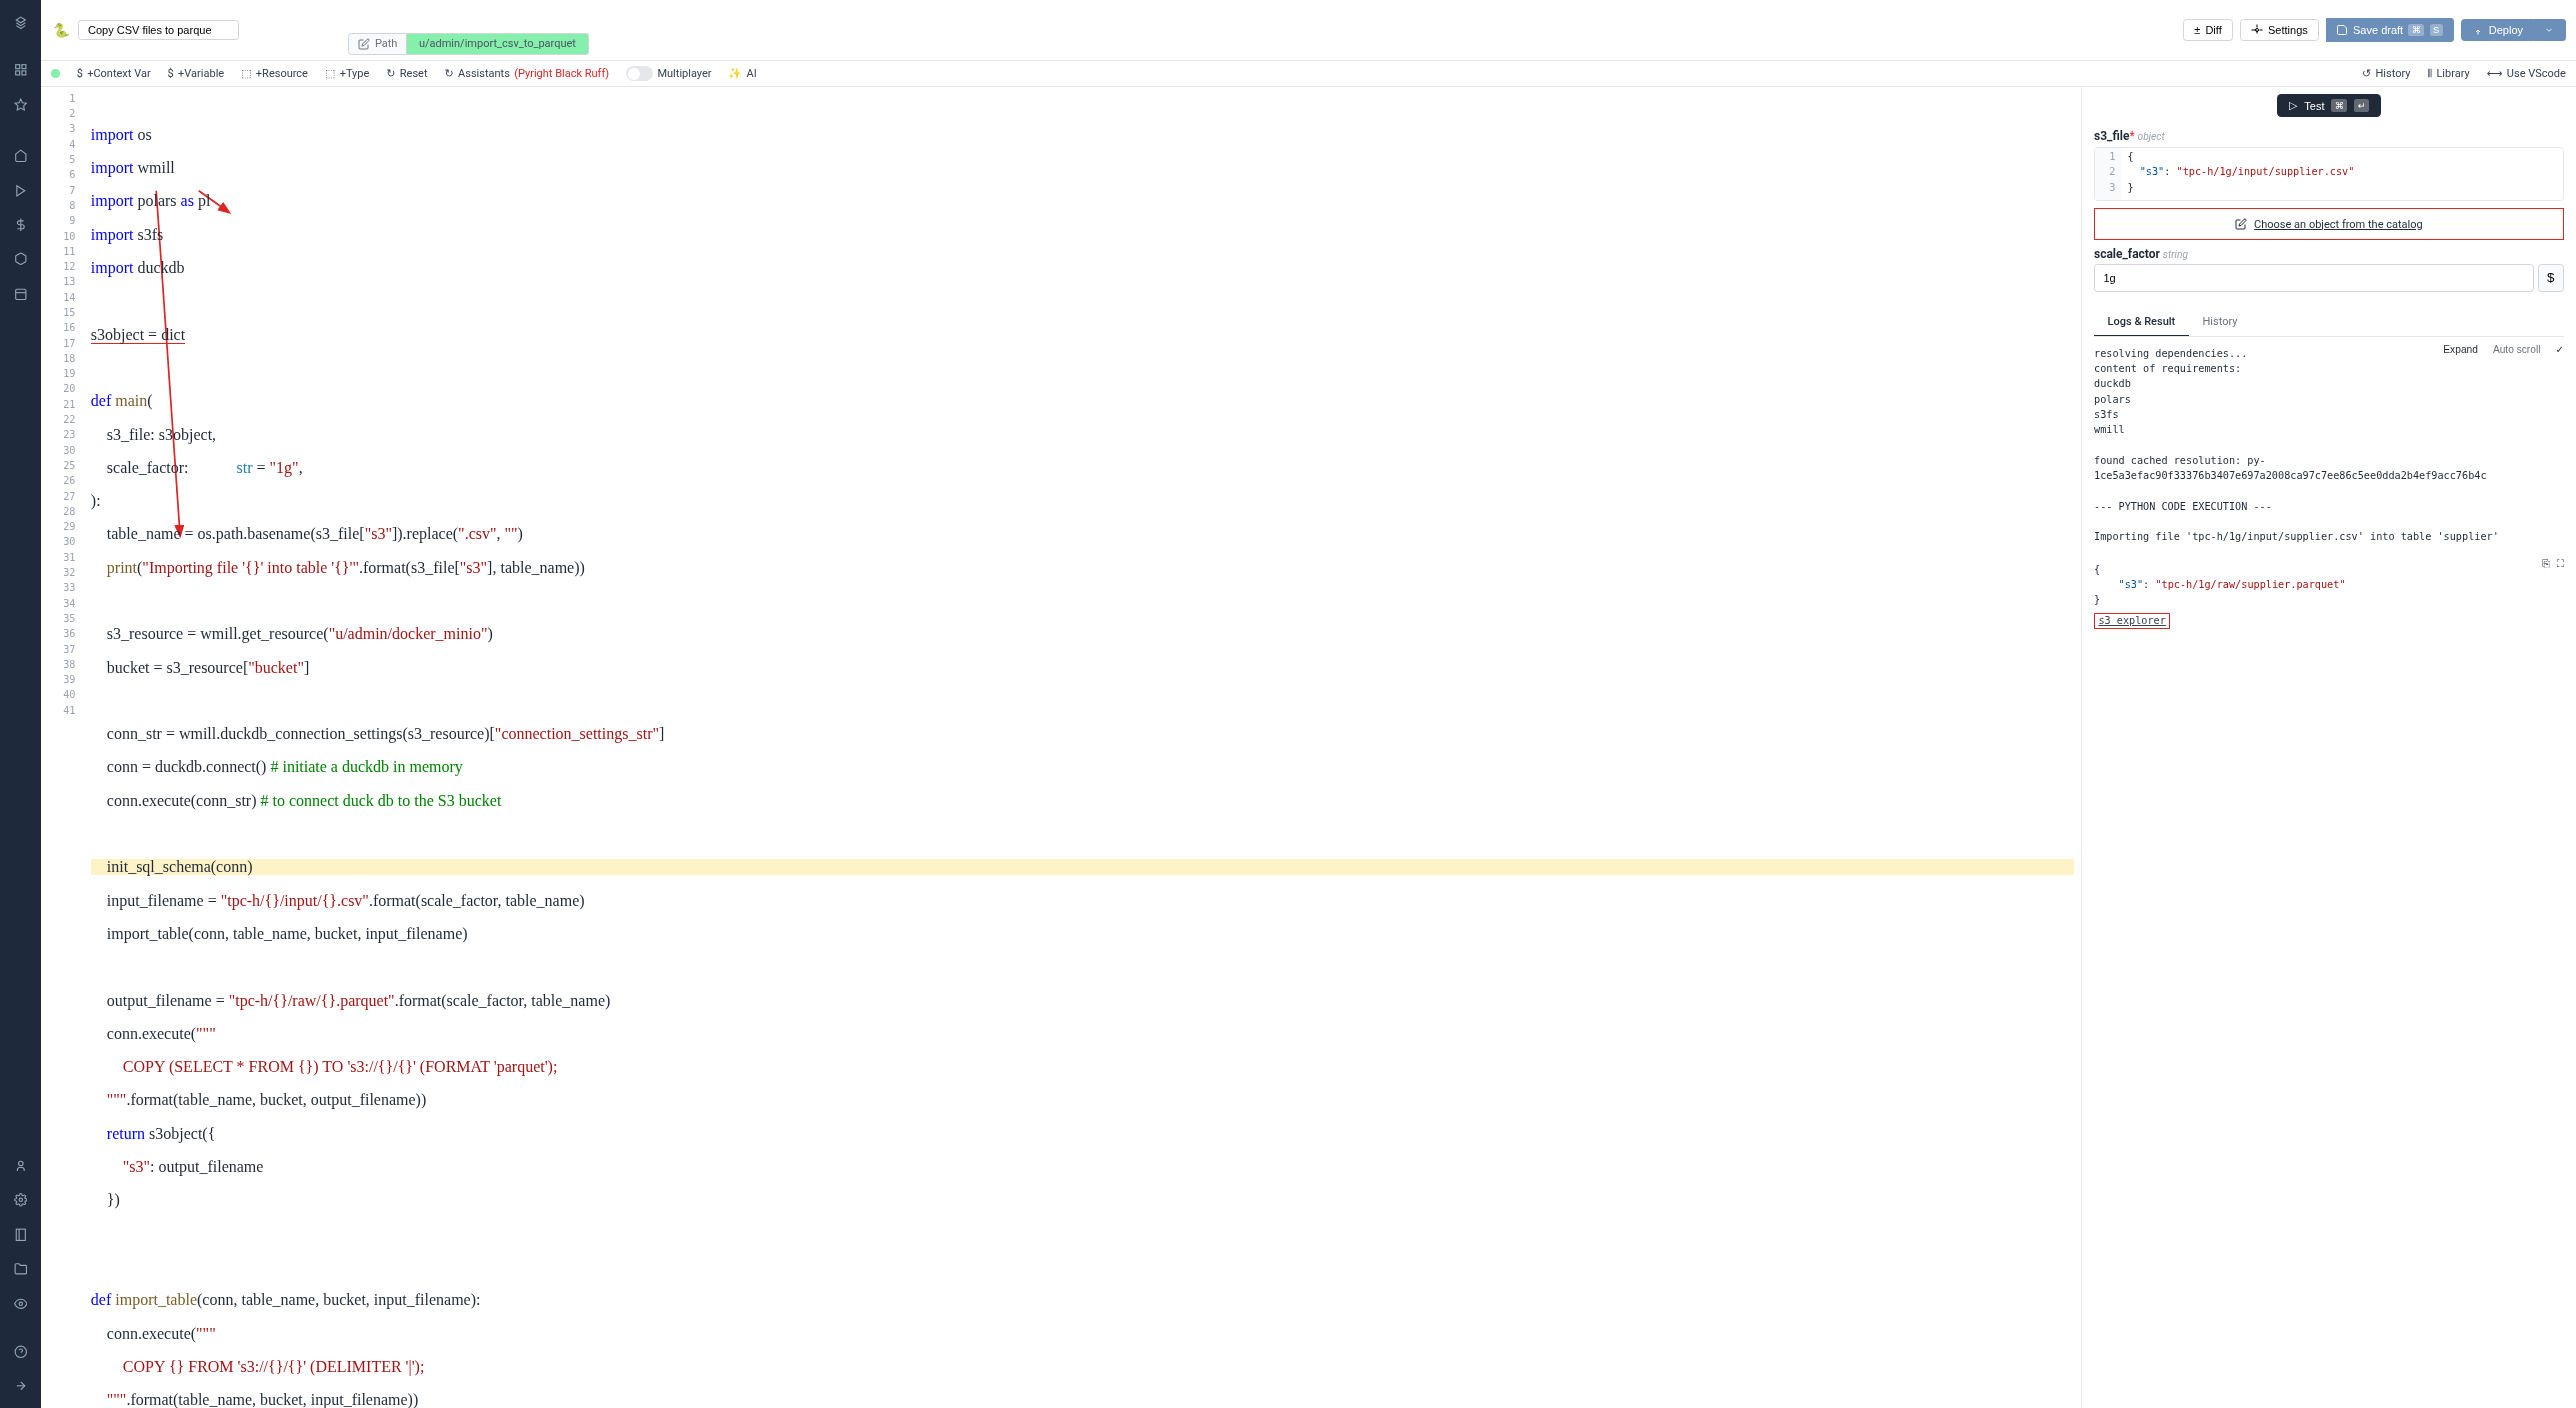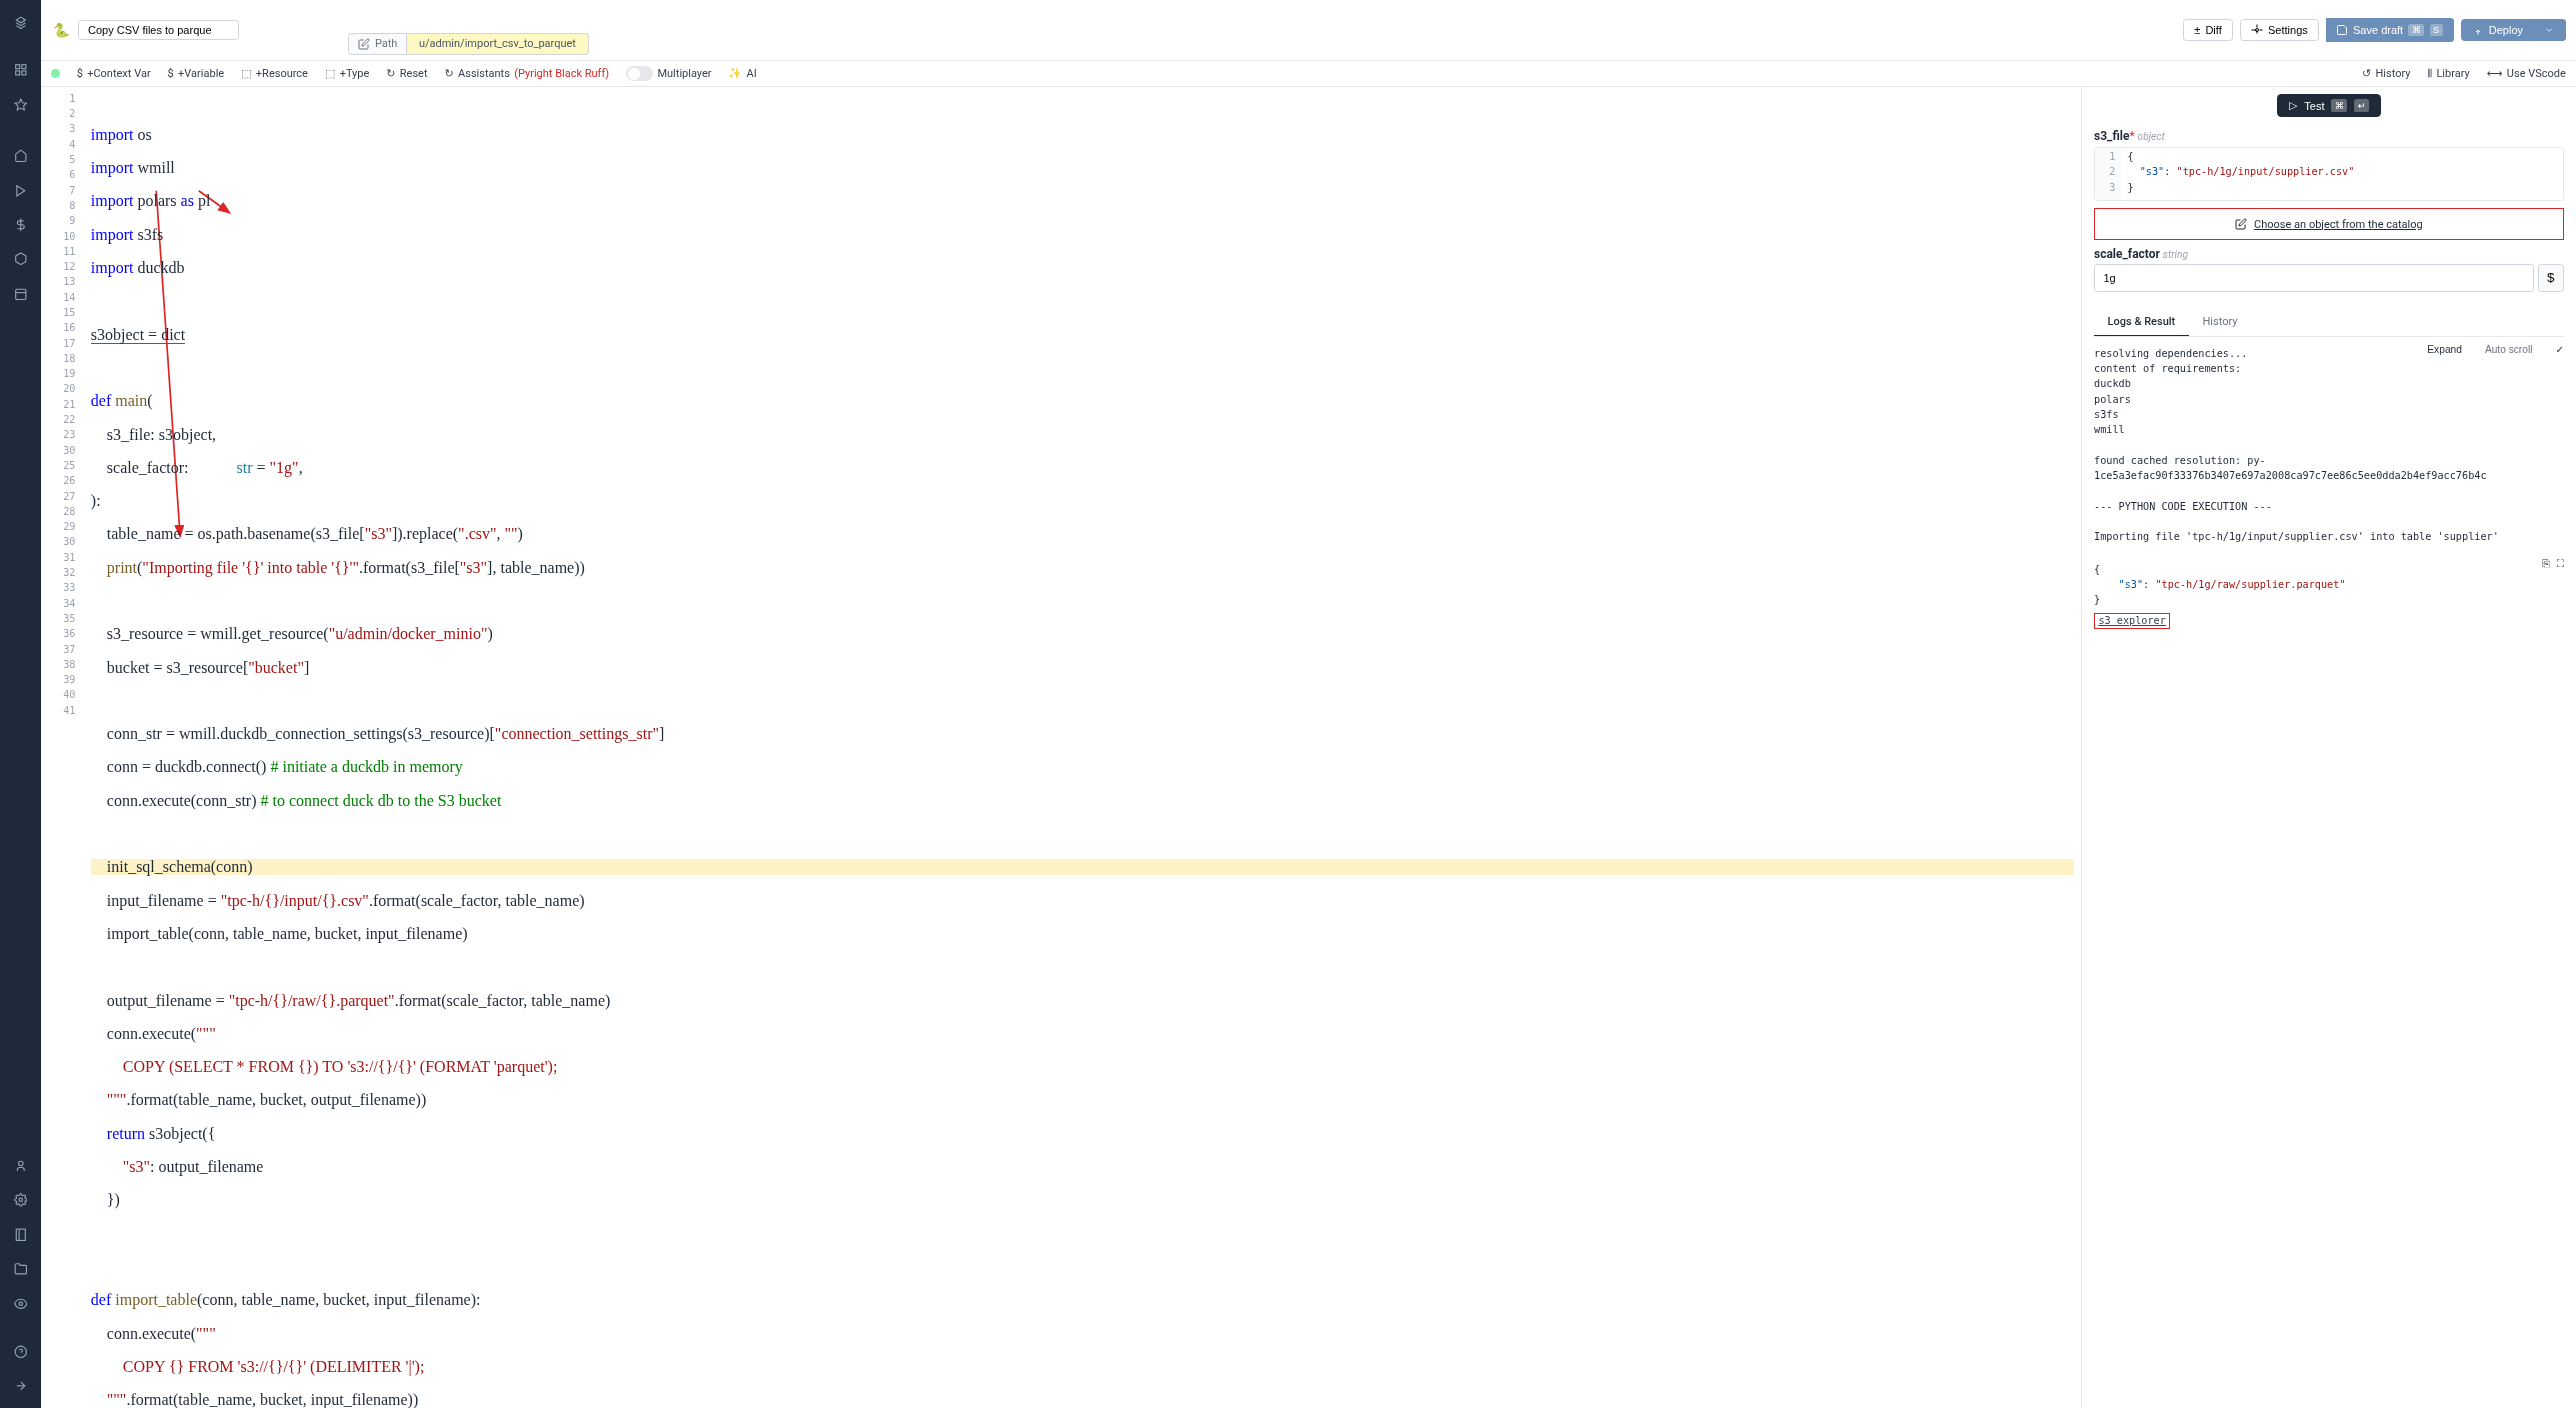--- a/index.html
+++ b/index.html
@@ -7,21 +7,21 @@
 .app { display: flex; height: 100vh; width: 100vw; }
 .sidebar { width: 41px; background: #1e293b; display: flex; flex-direction: column; align-items: center; padding: 6.8px 0; gap: 3.4px; }
 .sidebar-item { width: 31px; height: 31px; display: flex; align-items: center; justify-content: center; color: #94a3b8; cursor: pointer; border-radius: 3.4px; }
 .sidebar-spacer { flex: 1; }
 .main { flex: 1; display: flex; flex-direction: column; }
 .header-row { display: flex; align-items: center; padding: 5.1px 10.2px; gap: 6.8px; border-bottom: 0.9px solid #e5e7eb; }
 .py-badge { width: 20.5px; height: 20.5px; display: flex; align-items: center; justify-content: center; font-size: 13.6px; }
 .title-input { padding: 3.4px 8.5px; border: 0.9px solid #d1d5db; border-radius: 3.4px; font-size: 11px; min-width: 145px; }
 .path-group { display: flex; align-items: center; margin-left: 102px; margin-top: 28px; }
 .path-label { padding: 3.4px 8.5px; border: 0.9px solid #d1d5db; border-radius: 3.4px 0 0 3.4px; background: #f9fafb; display: flex; align-items: center; gap: 5.1px; color: #6b7280; }
-.path-value { padding: 3.4px 12px; border: 0.9px solid #d1d5db; border-left: none; border-radius: 0 3.4px 3.4px 0; background: #fef9c3; min-width: 170px; color: #4b5563; }
+.path-value { padding: 3.4px 12px; border: 0.9px solid #d1d5db; border-left: none; border-radius: 0 3.4px 3.4px 0; background: #86efac; min-width: 170px; color: #4b5563; }
 .header-spacer { flex: 1; }
 .btn { padding: 4.3px 10.2px; border: 0.9px solid #d1d5db; border-radius: 3.4px; background: #fff; font-size: 11px; display: flex; align-items: center; gap: 5.1px; cursor: pointer; }
 .btn-primary { background: #6b8fb8; color: #fff; border-color: #6b8fb8; }
 .btn-group { display: flex; justify-content: center; }
 .btn-group .btn { border-radius: 0; }
 .btn-group .btn:first-child { border-radius: 3.4px 0 0 3.4px; }
 .btn-group .btn:last-child { border-radius: 0 3.4px 3.4px 0; border-left: none; }
 .kbd { background: rgba(255,255,255,0.3); padding: 0.9px 3.4px; border-radius: 2.6px; font-size: 9.4px; }
 .toolbar-row { display: flex; align-items: center; padding: 5.1px 10.2px; gap: 17px; border-bottom: 0.9px solid #e5e7eb; font-size: 11px; }
 .toolbar-dot { width: 8.5px; height: 8.5px; background: #86efac; border-radius: 50%; }
@@ -58,21 +58,21 @@
 .json-key { color: #0451a5; }
 .json-str { color: #a31515; }
 .catalog-btn { border: 1.7px solid #dc2626; padding: 8.5px; text-align: center; margin: 6.8px 0; cursor: pointer; display: flex; align-items: center; justify-content: center; gap: 6.8px; font-size: 11px; text-decoration: underline; }
 .input-row { display: flex; gap: 3.4px; }
 .input-row input { flex: 1; padding: 5.1px 8.5px; border: 0.9px solid #d1d5db; border-radius: 3.4px; font-size: 11px; }
 .dollar-btn { padding: 5.1px 8.5px; border: 0.9px solid #d1d5db; border-radius: 3.4px; background: #f9fafb; cursor: pointer; }
 .tabs { display: flex; border-bottom: 0.9px solid #e5e7eb; margin-top: 17px; }
 .tab { padding: 6.8px 13.6px; cursor: pointer; color: #6b7280; }
 .tab.active { color: #1f2937; border-bottom: 1.7px solid #1f2937; font-weight: 500; }
 .log-area { flex: 1; overflow: auto; padding: 8.5px 12px; font-family: Menlo, monospace; font-size: 10.2px; position: relative; }
-.log-controls { position: absolute; top: 6.8px; right: 12px; display: flex; gap: 23px; align-items: center; font-family: -apple-system, sans-serif; font-size: 10.2px; }
+.log-controls { position: absolute; top: 6.8px; right: 12px; display: flex; gap: 15px; align-items: center; font-family: -apple-system, sans-serif; font-size: 10.2px; }
 .log-line { line-height: 1.5; }
 .result-block { margin-top: 17px; position: relative; }
 .result-icons { position: absolute; top: -3.4px; right: 0; display: flex; gap: 6.8px; }
 .s3-link { color: #374151; text-decoration: underline; border: 1.7px solid #dc2626; padding: 1.7px 3.4px; display: inline-block; margin-top: 5.1px; cursor: pointer; }
 svg { width: 13.6px; height: 13.6px; }
 </style>
 </head>
 <body>
 
 <div class="app">

